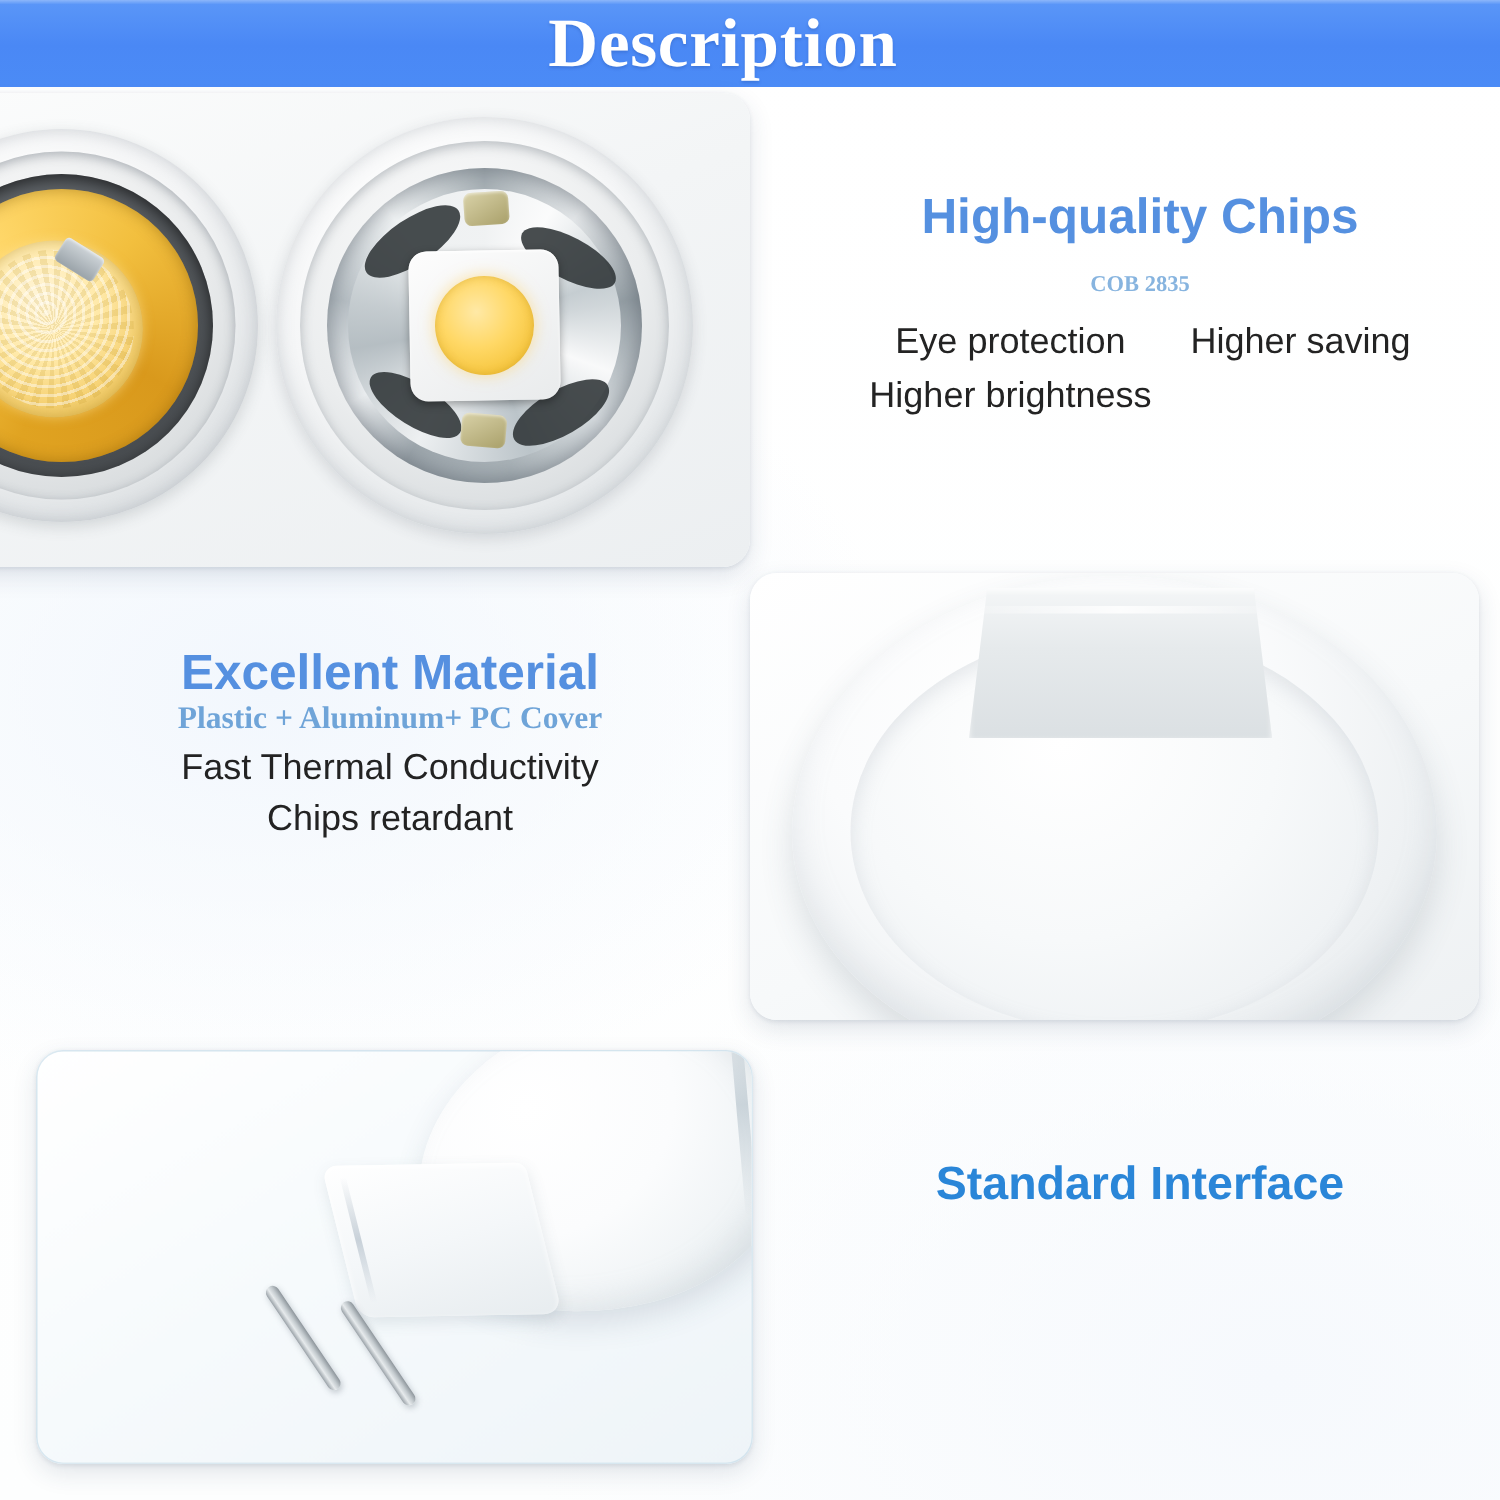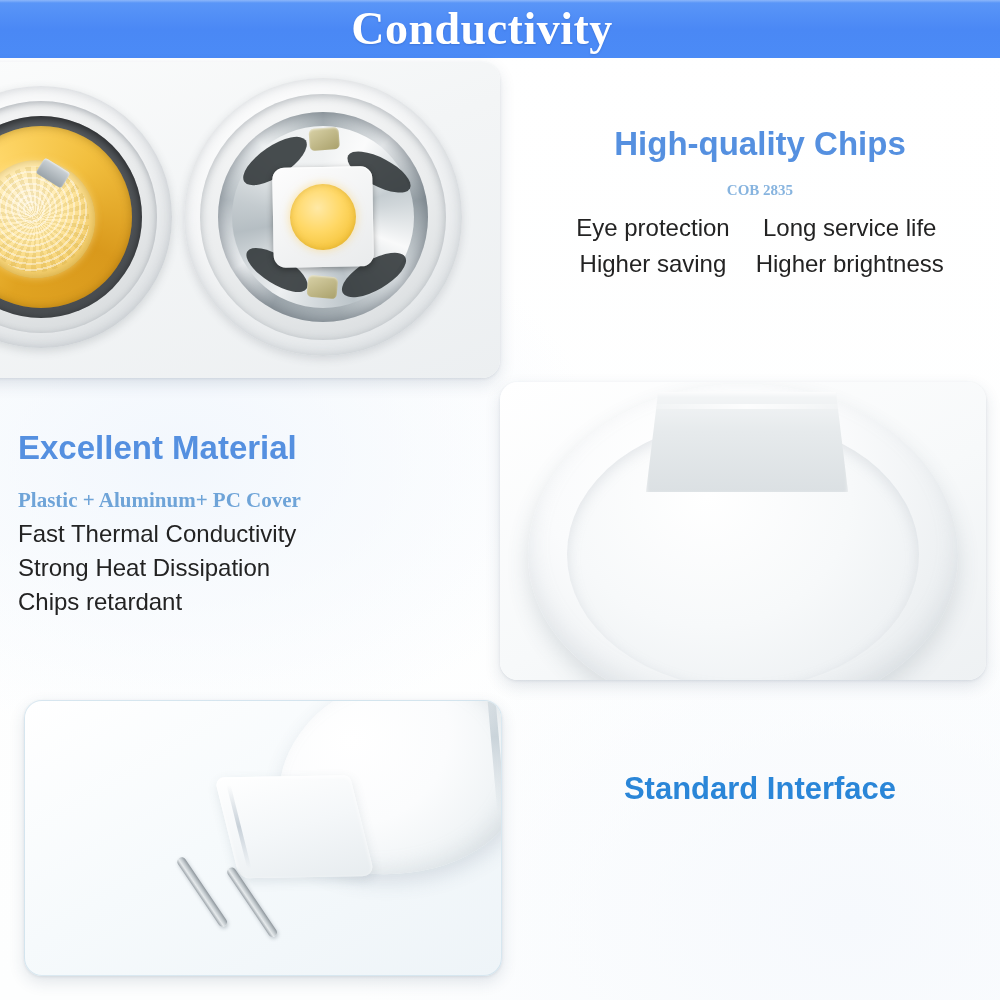--- a/index.html
+++ b/index.html
@@ -249,39 +249,39 @@
     margin-top:12px;
     display:grid;
     grid-template-columns:auto auto;
     justify-content:center;
     column-gap:26px;
     row-gap:2px;
     text-align:center;
   }
 
   
-  .blk-mat { left:18px; top:430px; width:460px; text-align:left; }
+  .blk-mat { left:30px; top:430px; width:460px; text-align:center; }
   .blk-mat .head-mat { display:block; }
-  .blk-mat .sub-mat { display:block; margin-top:22px; }
+  .blk-mat .sub-mat { display:block; }
   .blk-mat .lines { margin-top:4px; }
   .blk-mat .lines div { display:block; }
 
   
   .blk-iface { left:530px; top:772px; width:460px; text-align:center; }
   .blk-iface .head-iface { display:block; }
   .blk-iface .lines { margin-top:26px; }
   .blk-iface .lines div { display:block; }
 </style>
 </head>
 <body>
 
 <div class="page"></div>
 
 <div class="banner">
-  <div class="banner-title">Conductivity</div>
+  <div class="banner-title">Description</div>
 </div>
 
 <div class="photo card-bulbs">
   <div class="bulb bulbA">
     <div class="rim"></div>
     <div class="cavity"></div>
     <div class="ring-yellow"></div>
     <div class="lens"></div>
     <div class="tabA" style="left:128px;top:78px;width:30px;height:18px;transform:rotate(32deg);"></div>
 
@@ -299,32 +299,30 @@
       <div class="solder" style="left:50%;bottom:24px;transform:translateX(-52%) rotate(5deg);"></div>
     </div>
   </div>
 </div>
 
 <div class="txt blk-chips">
   <span class="h-serif head-chips">High-quality Chips</span>
   <span class="sub-serif sub-cob">COB 2835</span>
   <div class="feat-grid">
     <div class="bodytxt">Eye protection</div>
-    <div class="bodytxt">Long service life</div>
     <div class="bodytxt">Higher saving</div>
     <div class="bodytxt">Higher brightness</div>
   </div>
 </div>
 
 <div class="txt blk-mat">
   <span class="h-serif head-mat">Excellent Material</span>
   <span class="sub-serif sub-mat">Plastic + Aluminum+ PC Cover</span>
   <div class="lines">
     <div class="bodytxt">Fast Thermal Conductivity</div>
-    <div class="bodytxt">Strong Heat Dissipation</div>
     <div class="bodytxt">Chips retardant</div>
   </div>
 </div>
 
 <div class="photo card-body">
   <div class="body-disc">
     <div class="body-inner"></div>
   </div>
   <div class="body-fin"></div>
 </div>

